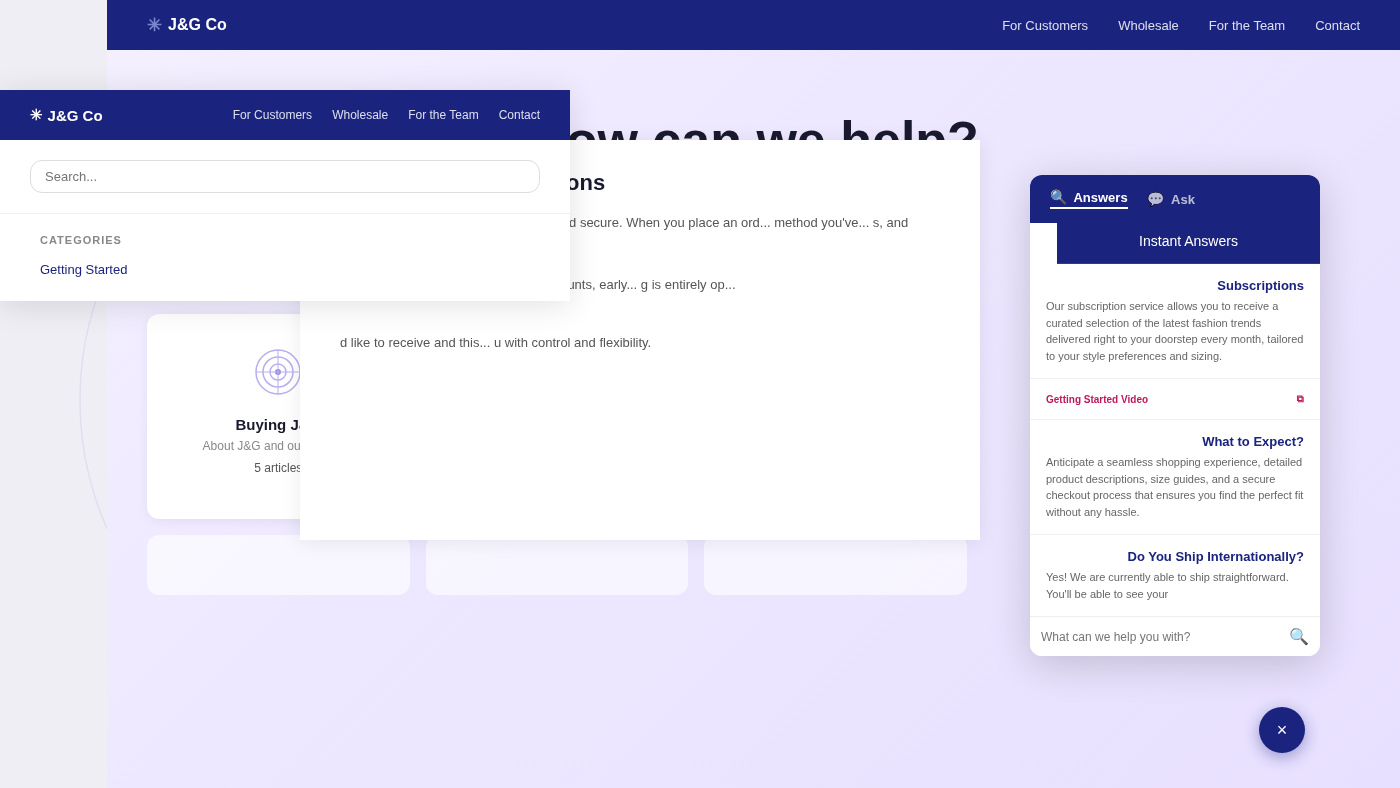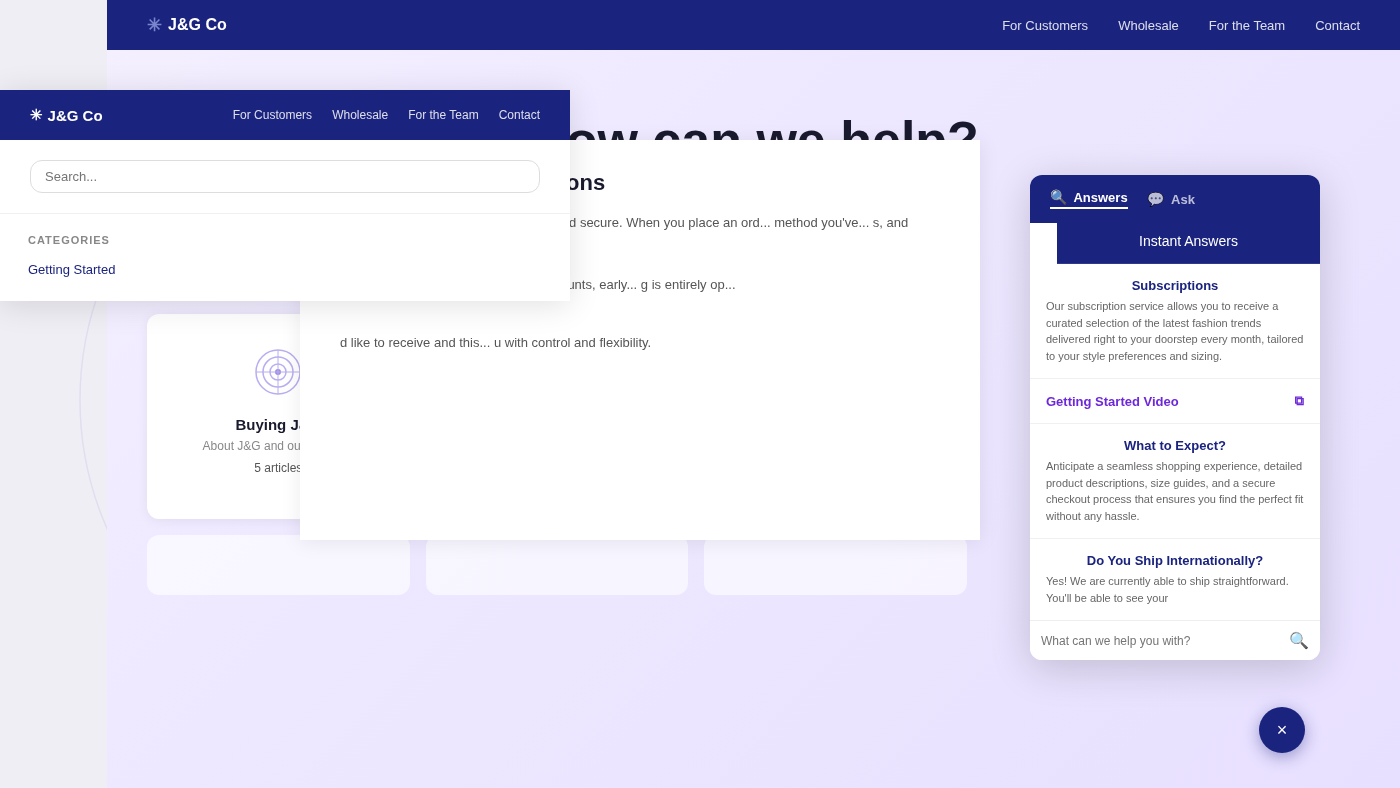--- a/index.html
+++ b/index.html
@@ -180,21 +180,21 @@
       border-radius: 12px;
       padding: 8px 14px;
       width: 100%;
       font-size: 13px;
       color: #999;
       display: flex;
       align-items: center;
     }
 
     .panel-categories {
-      padding: 20px 28px;
+      padding: 20px 40px;
     }
     .panel-categories .cat-label {
       font-size: 11px;
       font-weight: 600;
       color: #888;
       letter-spacing: 1px;
       margin-bottom: 12px;
       text-transform: uppercase;
     }
     .panel-categories .cat-item {
@@ -285,21 +285,21 @@
       cursor: pointer;
     }
     .chat-item:last-child { border-bottom: none; }
     .chat-item h4 {
       font-size: 13px;
       font-weight: 600;
       color: #1a237e;
       margin-bottom: 5px;
       display: flex;
       align-items: center;
-      justify-content: center;
+      justify-content: flex-end;
     }
     .chat-item p {
       font-size: 11px;
       color: #666;
       line-height: 1.5;
     }
     .external-link-icon {
       font-size: 12px;
       color: #1a237e;
     }
@@ -307,23 +307,23 @@
     
     .chat-item-link {
       padding: 14px 16px;
       border-bottom: 1px solid #f0f0f0;
       cursor: pointer;
       display: flex;
       align-items: center;
       justify-content: space-between;
     }
     .chat-item-link span {
-      font-size: 13px;
+      font-size: 10px;
       font-weight: 600;
-      color: #6d28d9;
+      color: #be185d;
     }
 
     .chat-input-area {
       padding: 10px 11px;
       border-top: 1px solid #eee;
       display: flex;
       align-items: center;
       background: white;
     }
     .chat-input {

